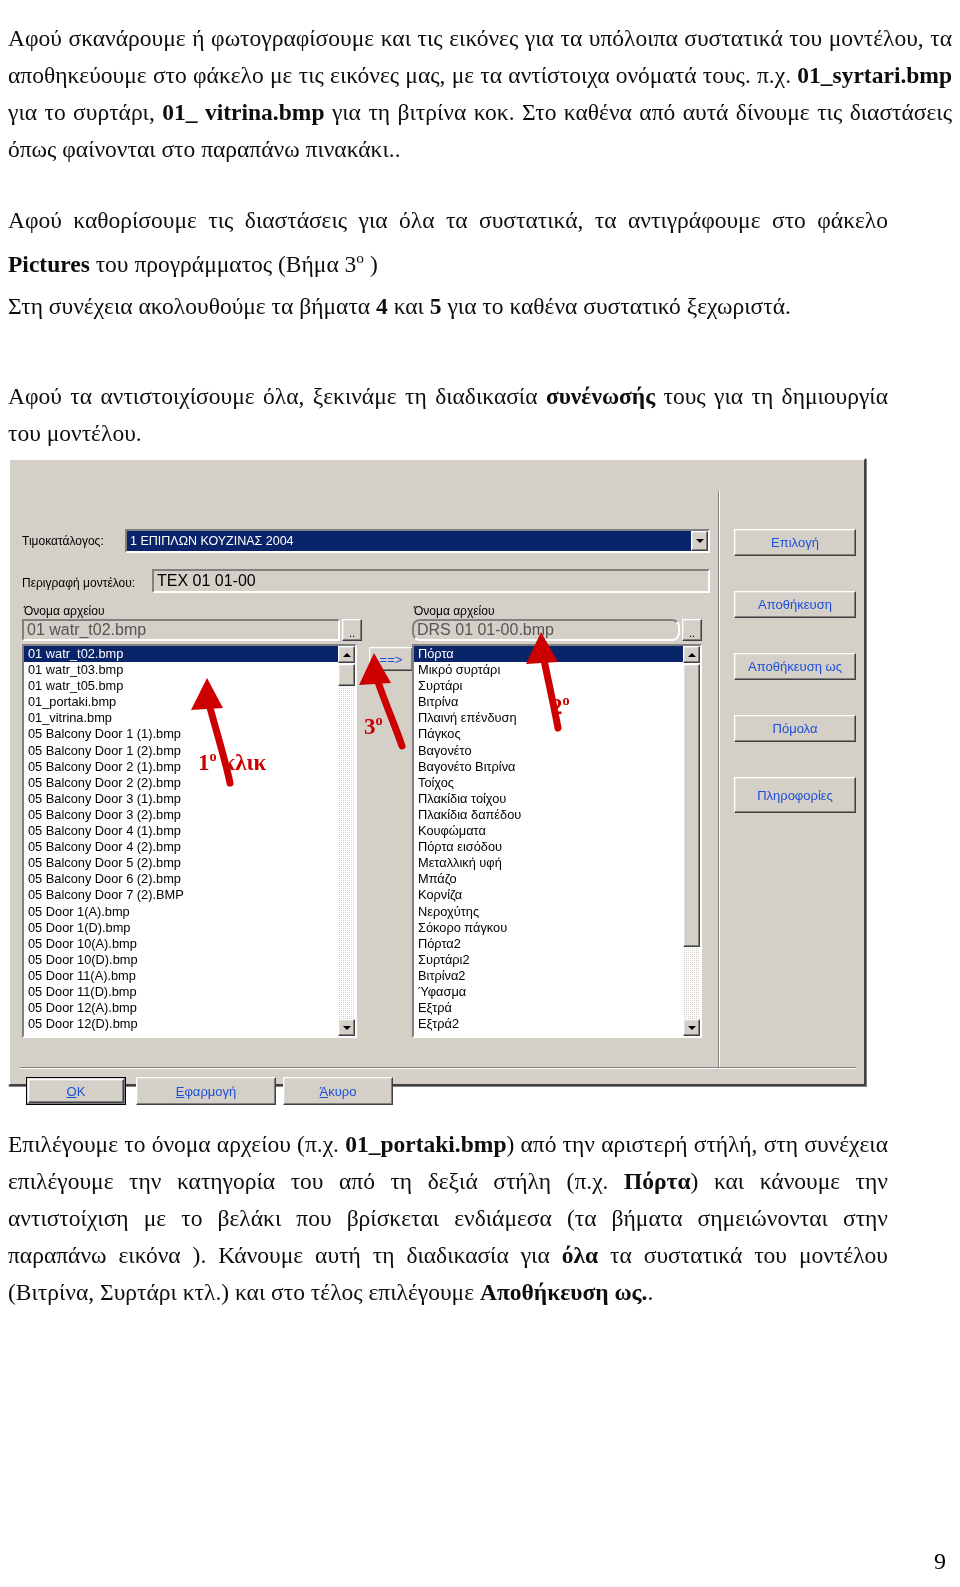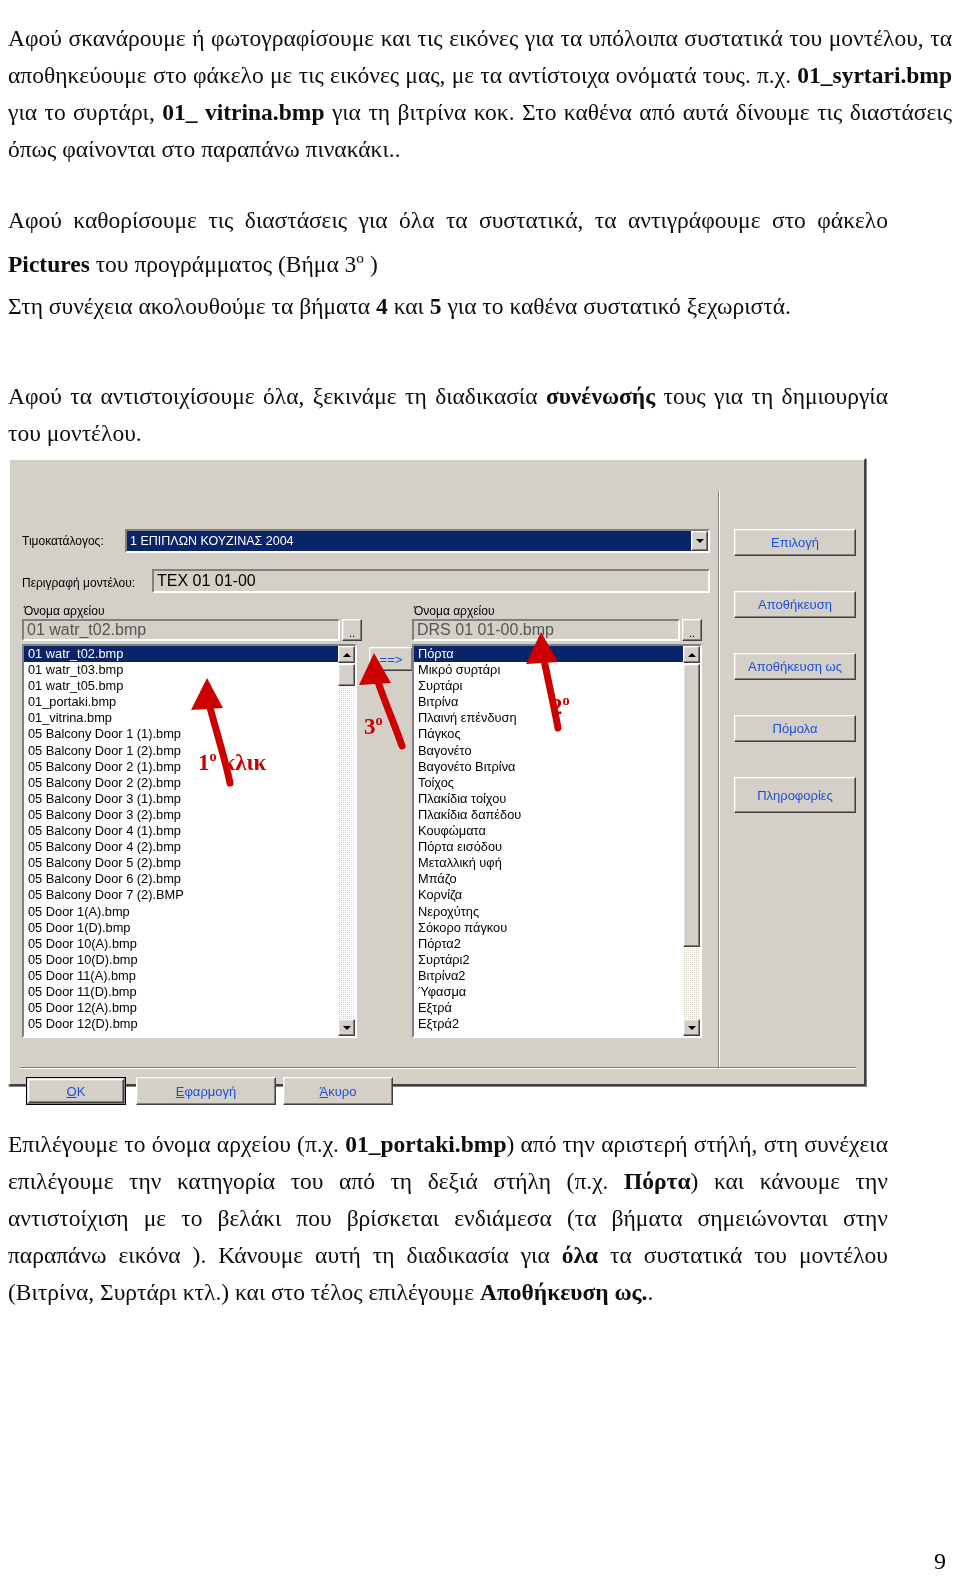--- a/index.html
+++ b/index.html
@@ -309,21 +309,21 @@
     </div>
 
     <div class="lbl" style="left:10px; top:91px;">Περιγραφή μοντέλου:</div>
     <div class="field" style="left:140px; top:84px; width:558px; height:24px;">TEX 01 01-00</div>
 
     <div class="lbl" style="left:12px; top:119px;">Όνομα αρχείου</div>
     <div class="field" style="left:10px; top:134px; width:318px; height:22px; color:#555;">01 watr_t02.bmp</div>
     <div class="dots-btn" style="left:330px; top:134px; height:22px;">..</div>
 
     <div class="lbl" style="left:402px; top:119px;">Όνομα αρχείου</div>
-    <div class="field" style="left:400px; top:134px; width:268px; height:22px; color:#555;">DRS 01 01-00.bmp</div>
+    <div class="field" style="left:400px; top:134px; width:268px; height:22px; color:#555;border-radius:8px;">DRS 01 01-00.bmp</div>
     <div class="dots-btn" style="left:670px; top:134px; height:22px;">..</div>
 
     <div class="listbox" style="left:10px; top:159px; width:335px; height:394px;">
       <div class="lb-items">
           <div class="lb-item sel">01 watr_t02.bmp</div>
           <div class="lb-item">01 watr_t03.bmp</div>
           <div class="lb-item">01 watr_t05.bmp</div>
           <div class="lb-item">01_portaki.bmp</div>
           <div class="lb-item">01_vitrina.bmp</div>
           <div class="lb-item">05 Balcony Door 1 (1).bmp</div>

